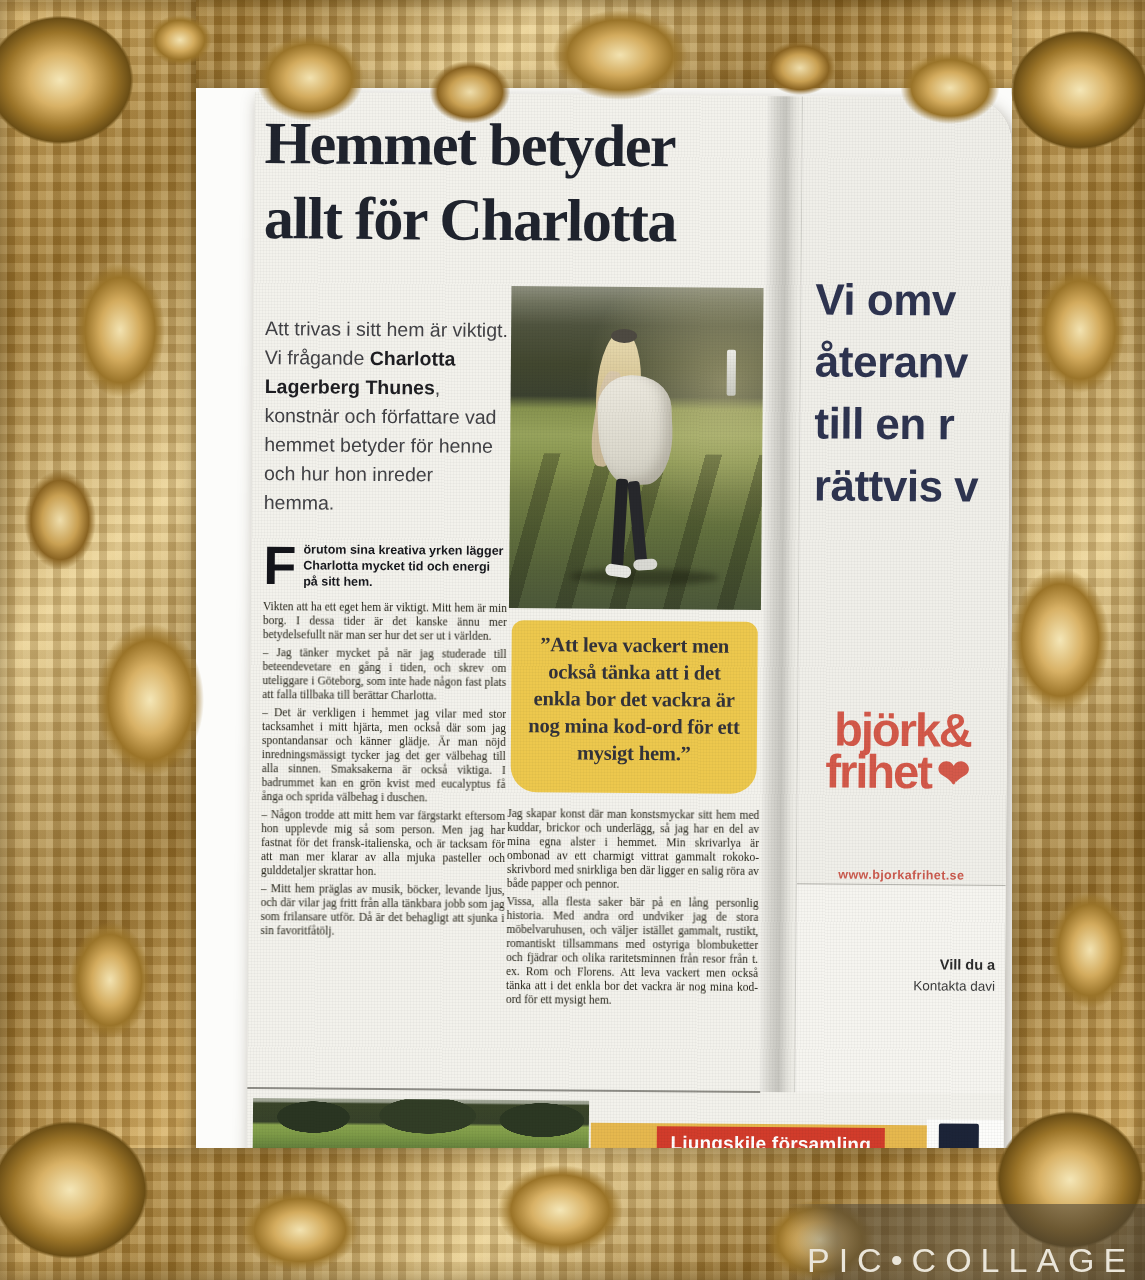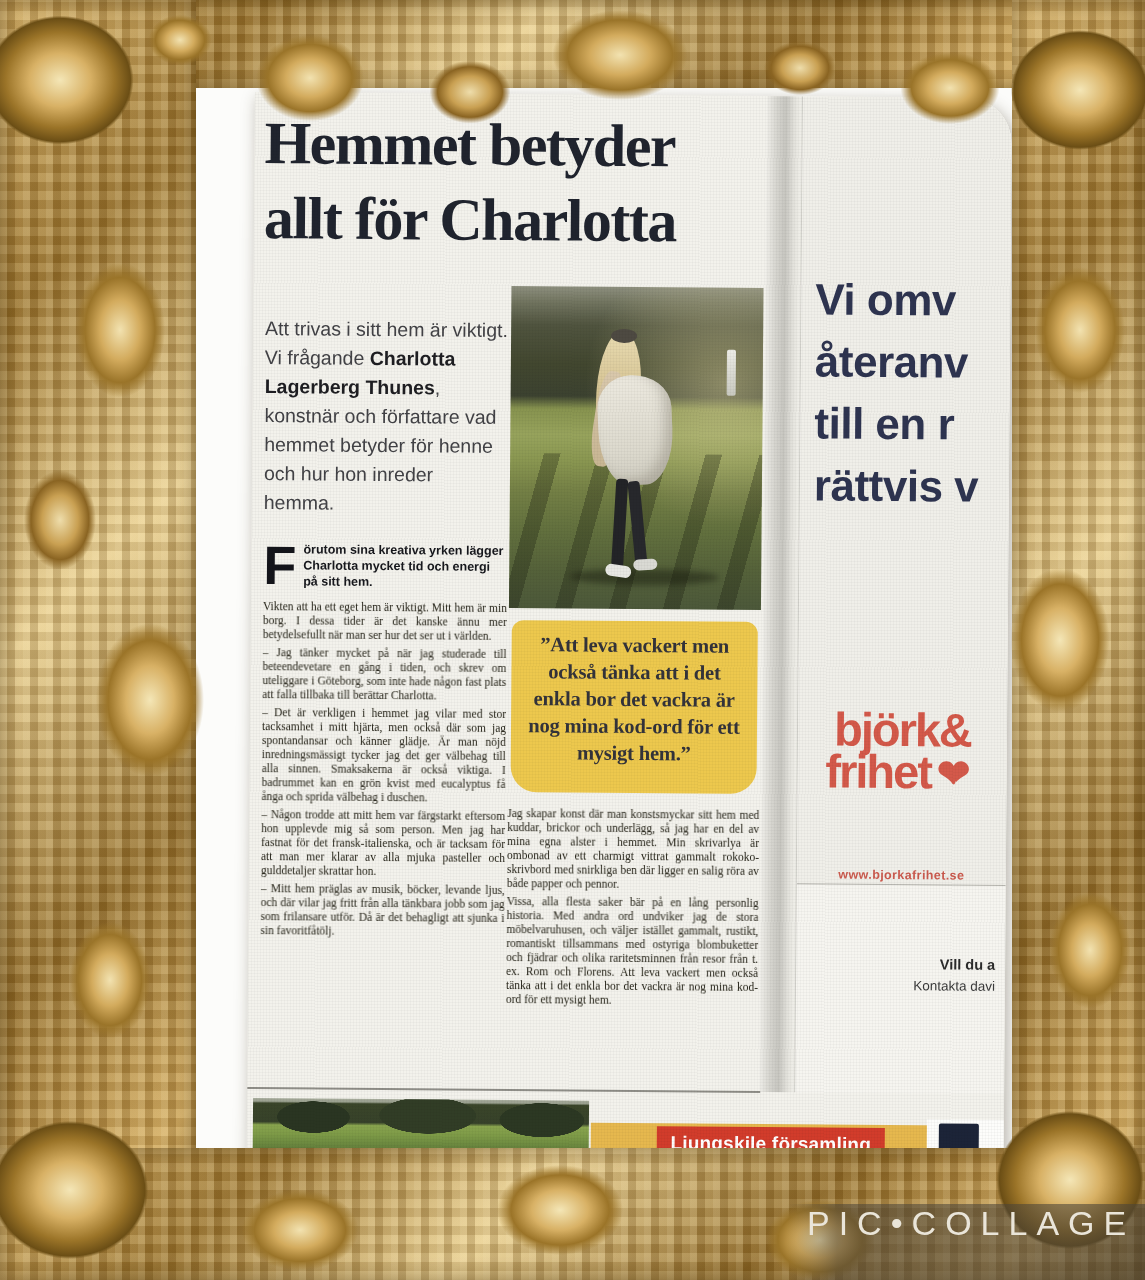--- a/index.html
+++ b/index.html
@@ -129,21 +129,21 @@
     radial-gradient(40px 55px at 60px 520px,#eeddab 0%,#c9a052 45%,#8a6422 72%,transparent 90%),
     radial-gradient(50px 70px at 1080px 330px,#f2e2b0 0%,#d3ab5d 40%,#9a7429 70%,transparent 90%),
     radial-gradient(55px 80px at 1060px 640px,#f4e6b6 0%,#d8b165 40%,#9b7428 70%,transparent 90%),
     radial-gradient(45px 65px at 1090px 950px,#f2e2b0 0%,#d3ab5d 40%,#9a7429 70%,transparent 90%),
     radial-gradient(65px 45px at 300px 1230px,#f2e2b0 0%,#d3ab5d 40%,#9a7429 70%,transparent 90%),
     radial-gradient(70px 50px at 560px 1210px,#f4e6b6 0%,#d8b165 40%,#9b7428 70%,transparent 90%),
     radial-gradient(60px 45px at 820px 1240px,#f2e2b0 0%,#d3ab5d 40%,#9a7429 70%,transparent 90%);}
 
   
   .watermark{position:absolute;right:0;bottom:0;width:358px;height:76px;z-index:7;
-     display:flex;align-items:flex-start;padding-left:20px;
+     display:flex;align-items:flex-end;padding-left:20px;
      background:linear-gradient(90deg,rgba(75,68,56,0) 0%,rgba(75,68,56,.55) 14%,rgba(75,68,56,.6) 100%);
      color:#eae5d9;font-size:34px;letter-spacing:9px;}
 </style>
 </head>
 <body>
 
 <div class="stage">
 
   <div class="matte"></div>
 

